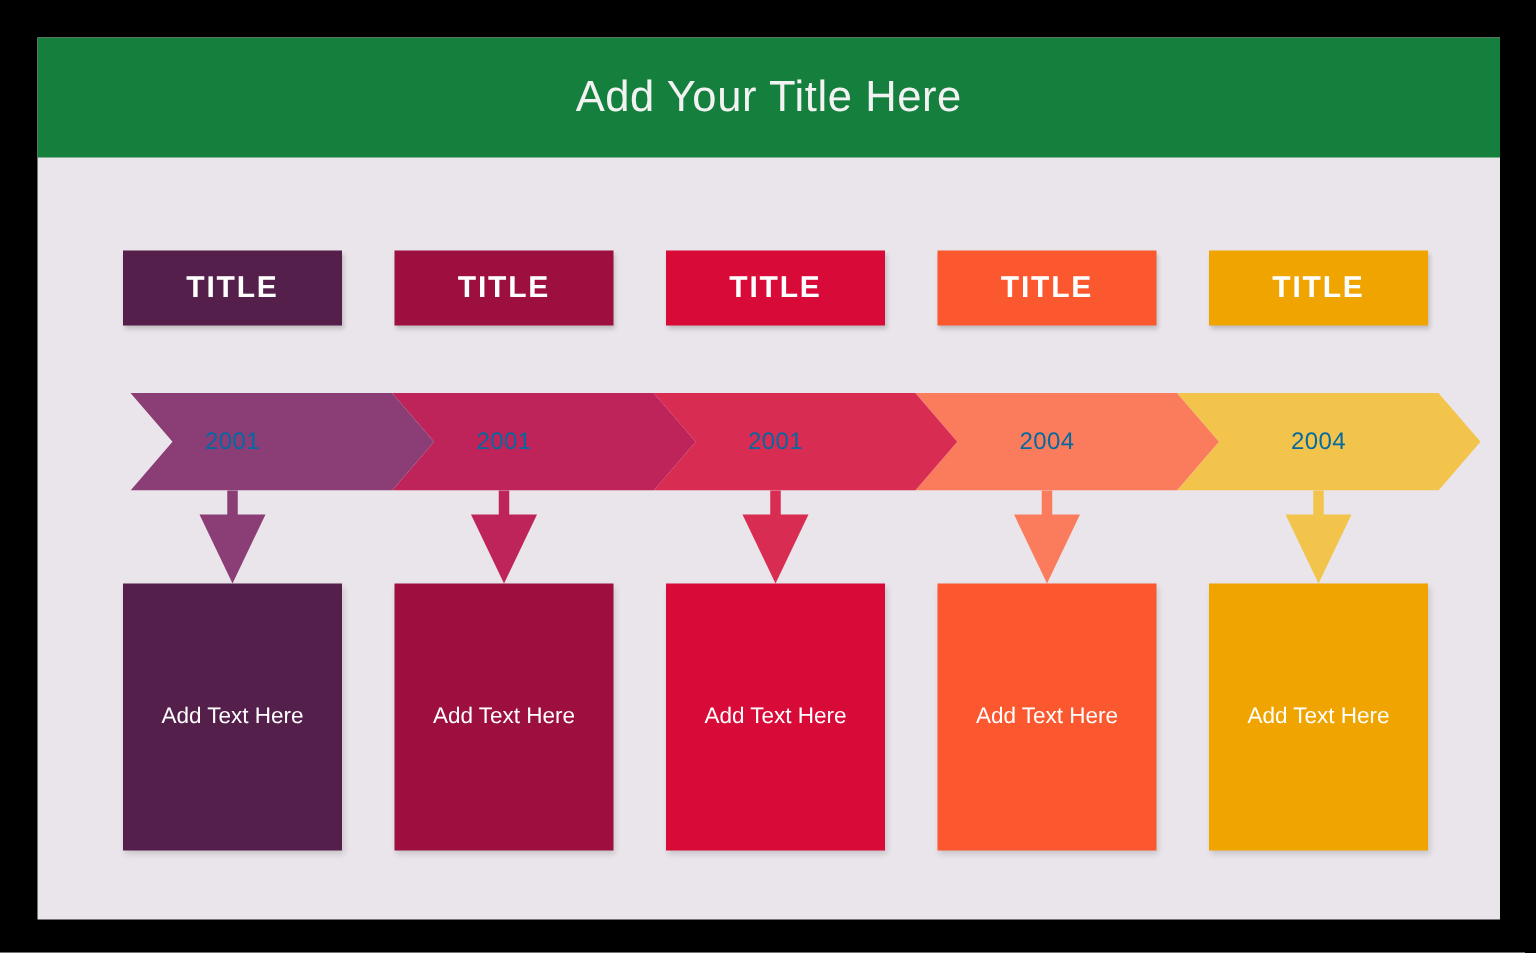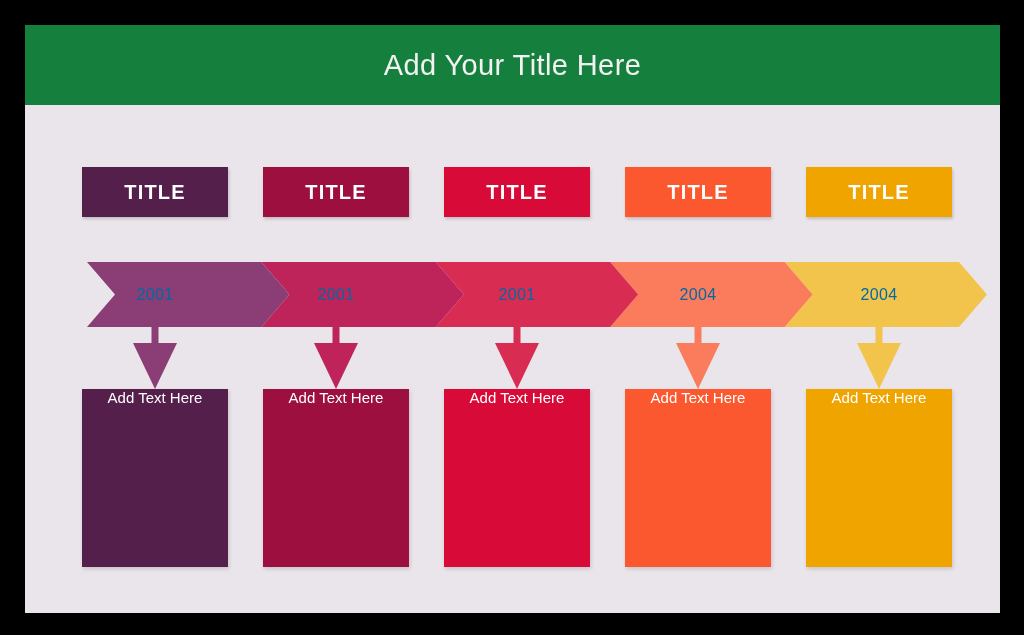--- a/index.html
+++ b/index.html
@@ -91,21 +91,21 @@
     width:0;height:0;
     border-left:22px solid transparent;
     border-right:22px solid transparent;
     border-top:46px solid #000;
   }
   
   .body-box{
     position:absolute;
     left:0; top:222px;
     width:146px; height:178px;
-    display:flex; align-items:flex-start; justify-content:center;
+    display:flex; align-items:center; justify-content:center;
     box-shadow:1px 2px 4px rgba(0,0,0,.15);
   }
   .body-box span{
     color:#FFFFFF;
     font-size:15px;
     font-weight:400;
     text-align:center;
     line-height:1.25;
   }
 </style>

